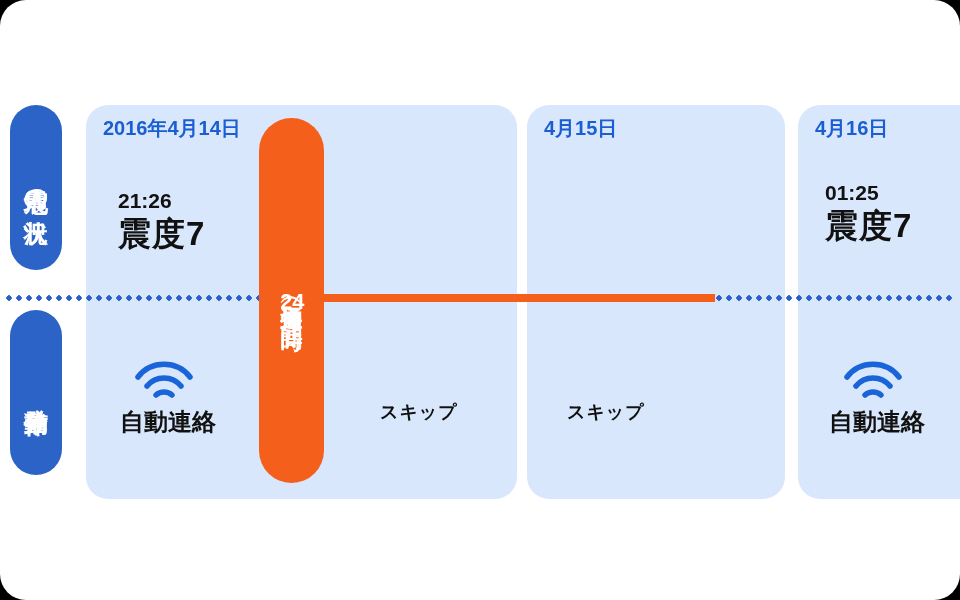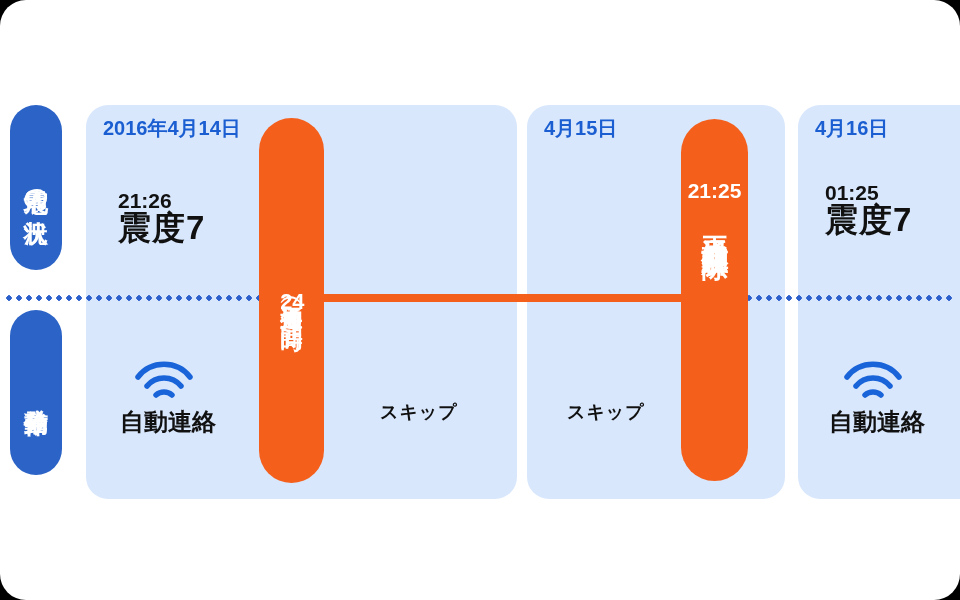--- a/index.html
+++ b/index.html
@@ -135,20 +135,21 @@
     font-size: 21px;
     font-weight: 700;
     line-height: 1;
   }
   .event-intensity {
     color: #111111;
     font-size: 33px;
     font-weight: 800;
     letter-spacing: 1px;
     line-height: 1;
+    margin-top: 6px;
   }
   
   .action-group {
     position: absolute;
     width: 104px;
     text-align: right;
     z-index: 2;
   }
   #action-1 { left: 112px; top: 360px; }
   #action-2 { left: 821px; top: 360px; }
@@ -206,24 +207,20 @@
   </div>
   <div class="event" id="event-4">
     <div class="event-time">01:25</div>
     <div class="event-intensity">震度7</div>
   </div>
 
   <div class="opill" id="opill-start">
     <div class="vtext"><span>再通知抑止（</span><span class="tcy">24</span><span>時間）</span></div>
   </div>
 
-  <div class="opill" id="opill-end">
-    <div class="opill-time">21:25</div>
-    <div class="vtext">再通知抑止解除</div>
-  </div>
 
   <div class="action-group" id="action-1">
     <svg class="wifi-svg" width="60" height="42" viewBox="0 0 60 42" fill="none" xmlns="http://www.w3.org/2000/svg">
       <path d="M4 17 A 33 33 0 0 1 56 17" stroke="#1A64D9" stroke-width="5.5" stroke-linecap="round" fill="none"></path>
       <path d="M13 26 A 22 22 0 0 1 47 26" stroke="#1A64D9" stroke-width="5.5" stroke-linecap="round" fill="none"></path>
       <path d="M22 35 A 12 12 0 0 1 38 35" stroke="#1A64D9" stroke-width="5.5" stroke-linecap="round" fill="none"></path>
     </svg>
     <div class="action-label">自動連絡</div>
   </div>
 

